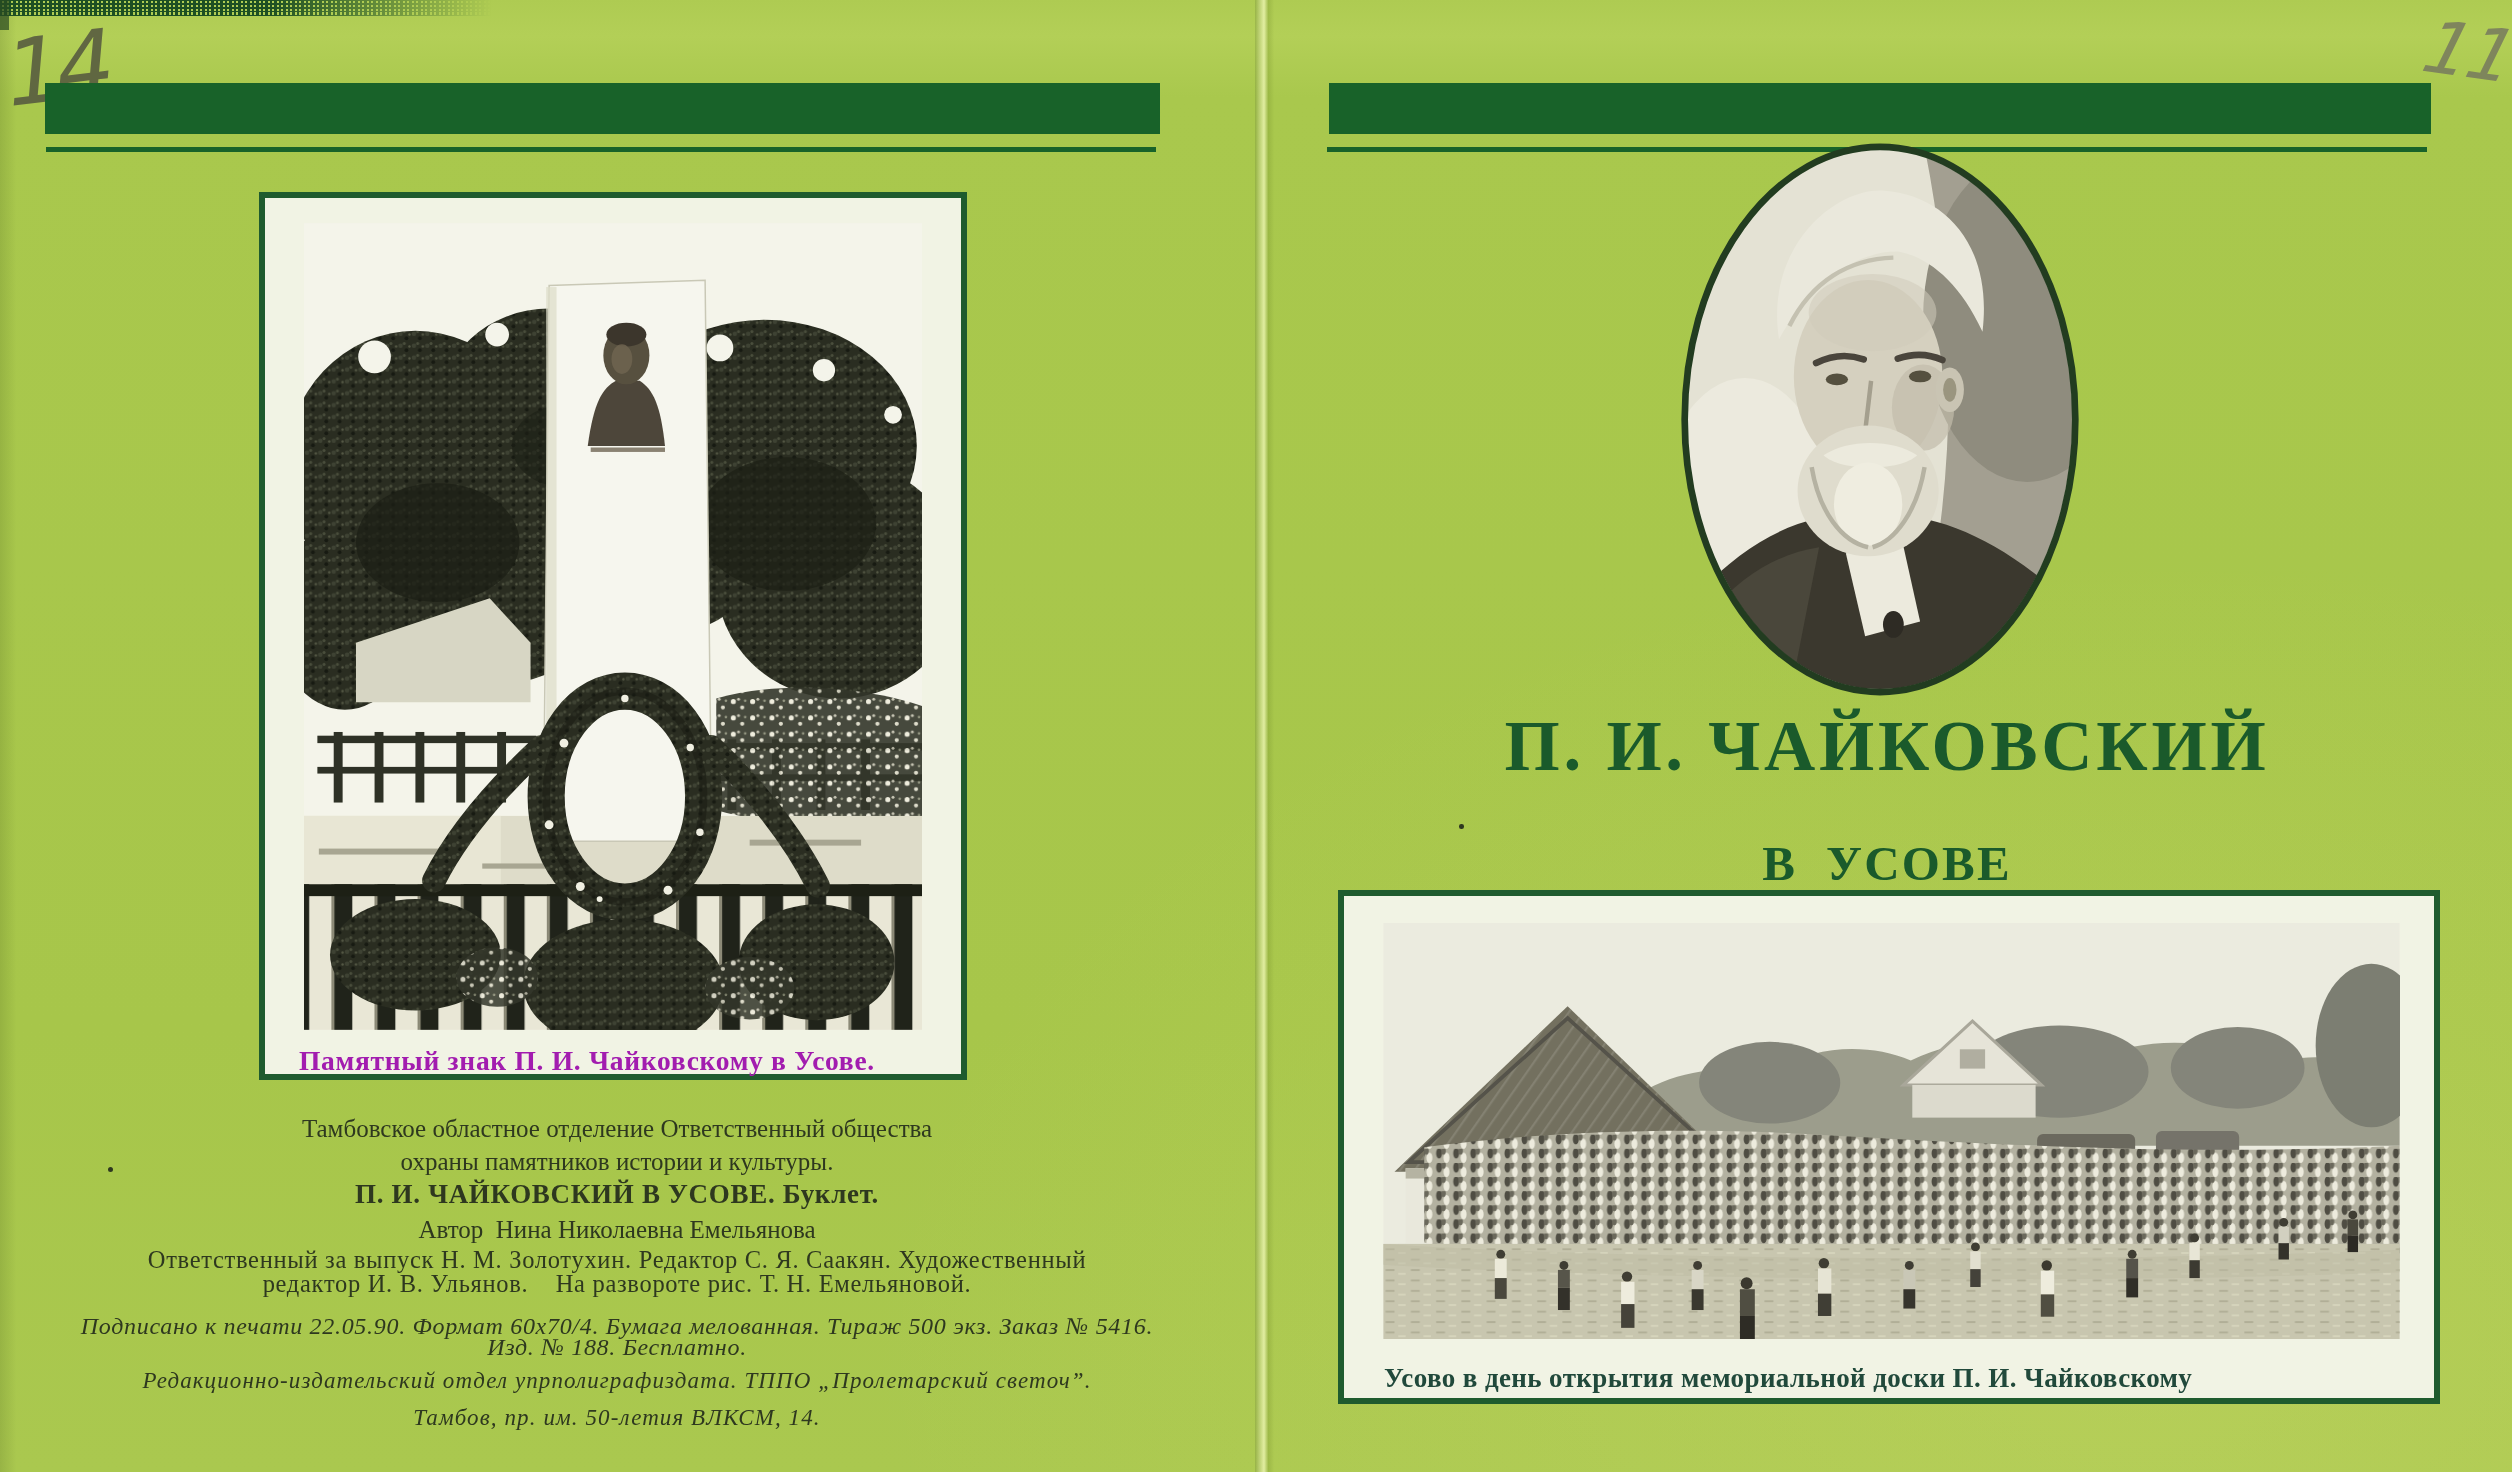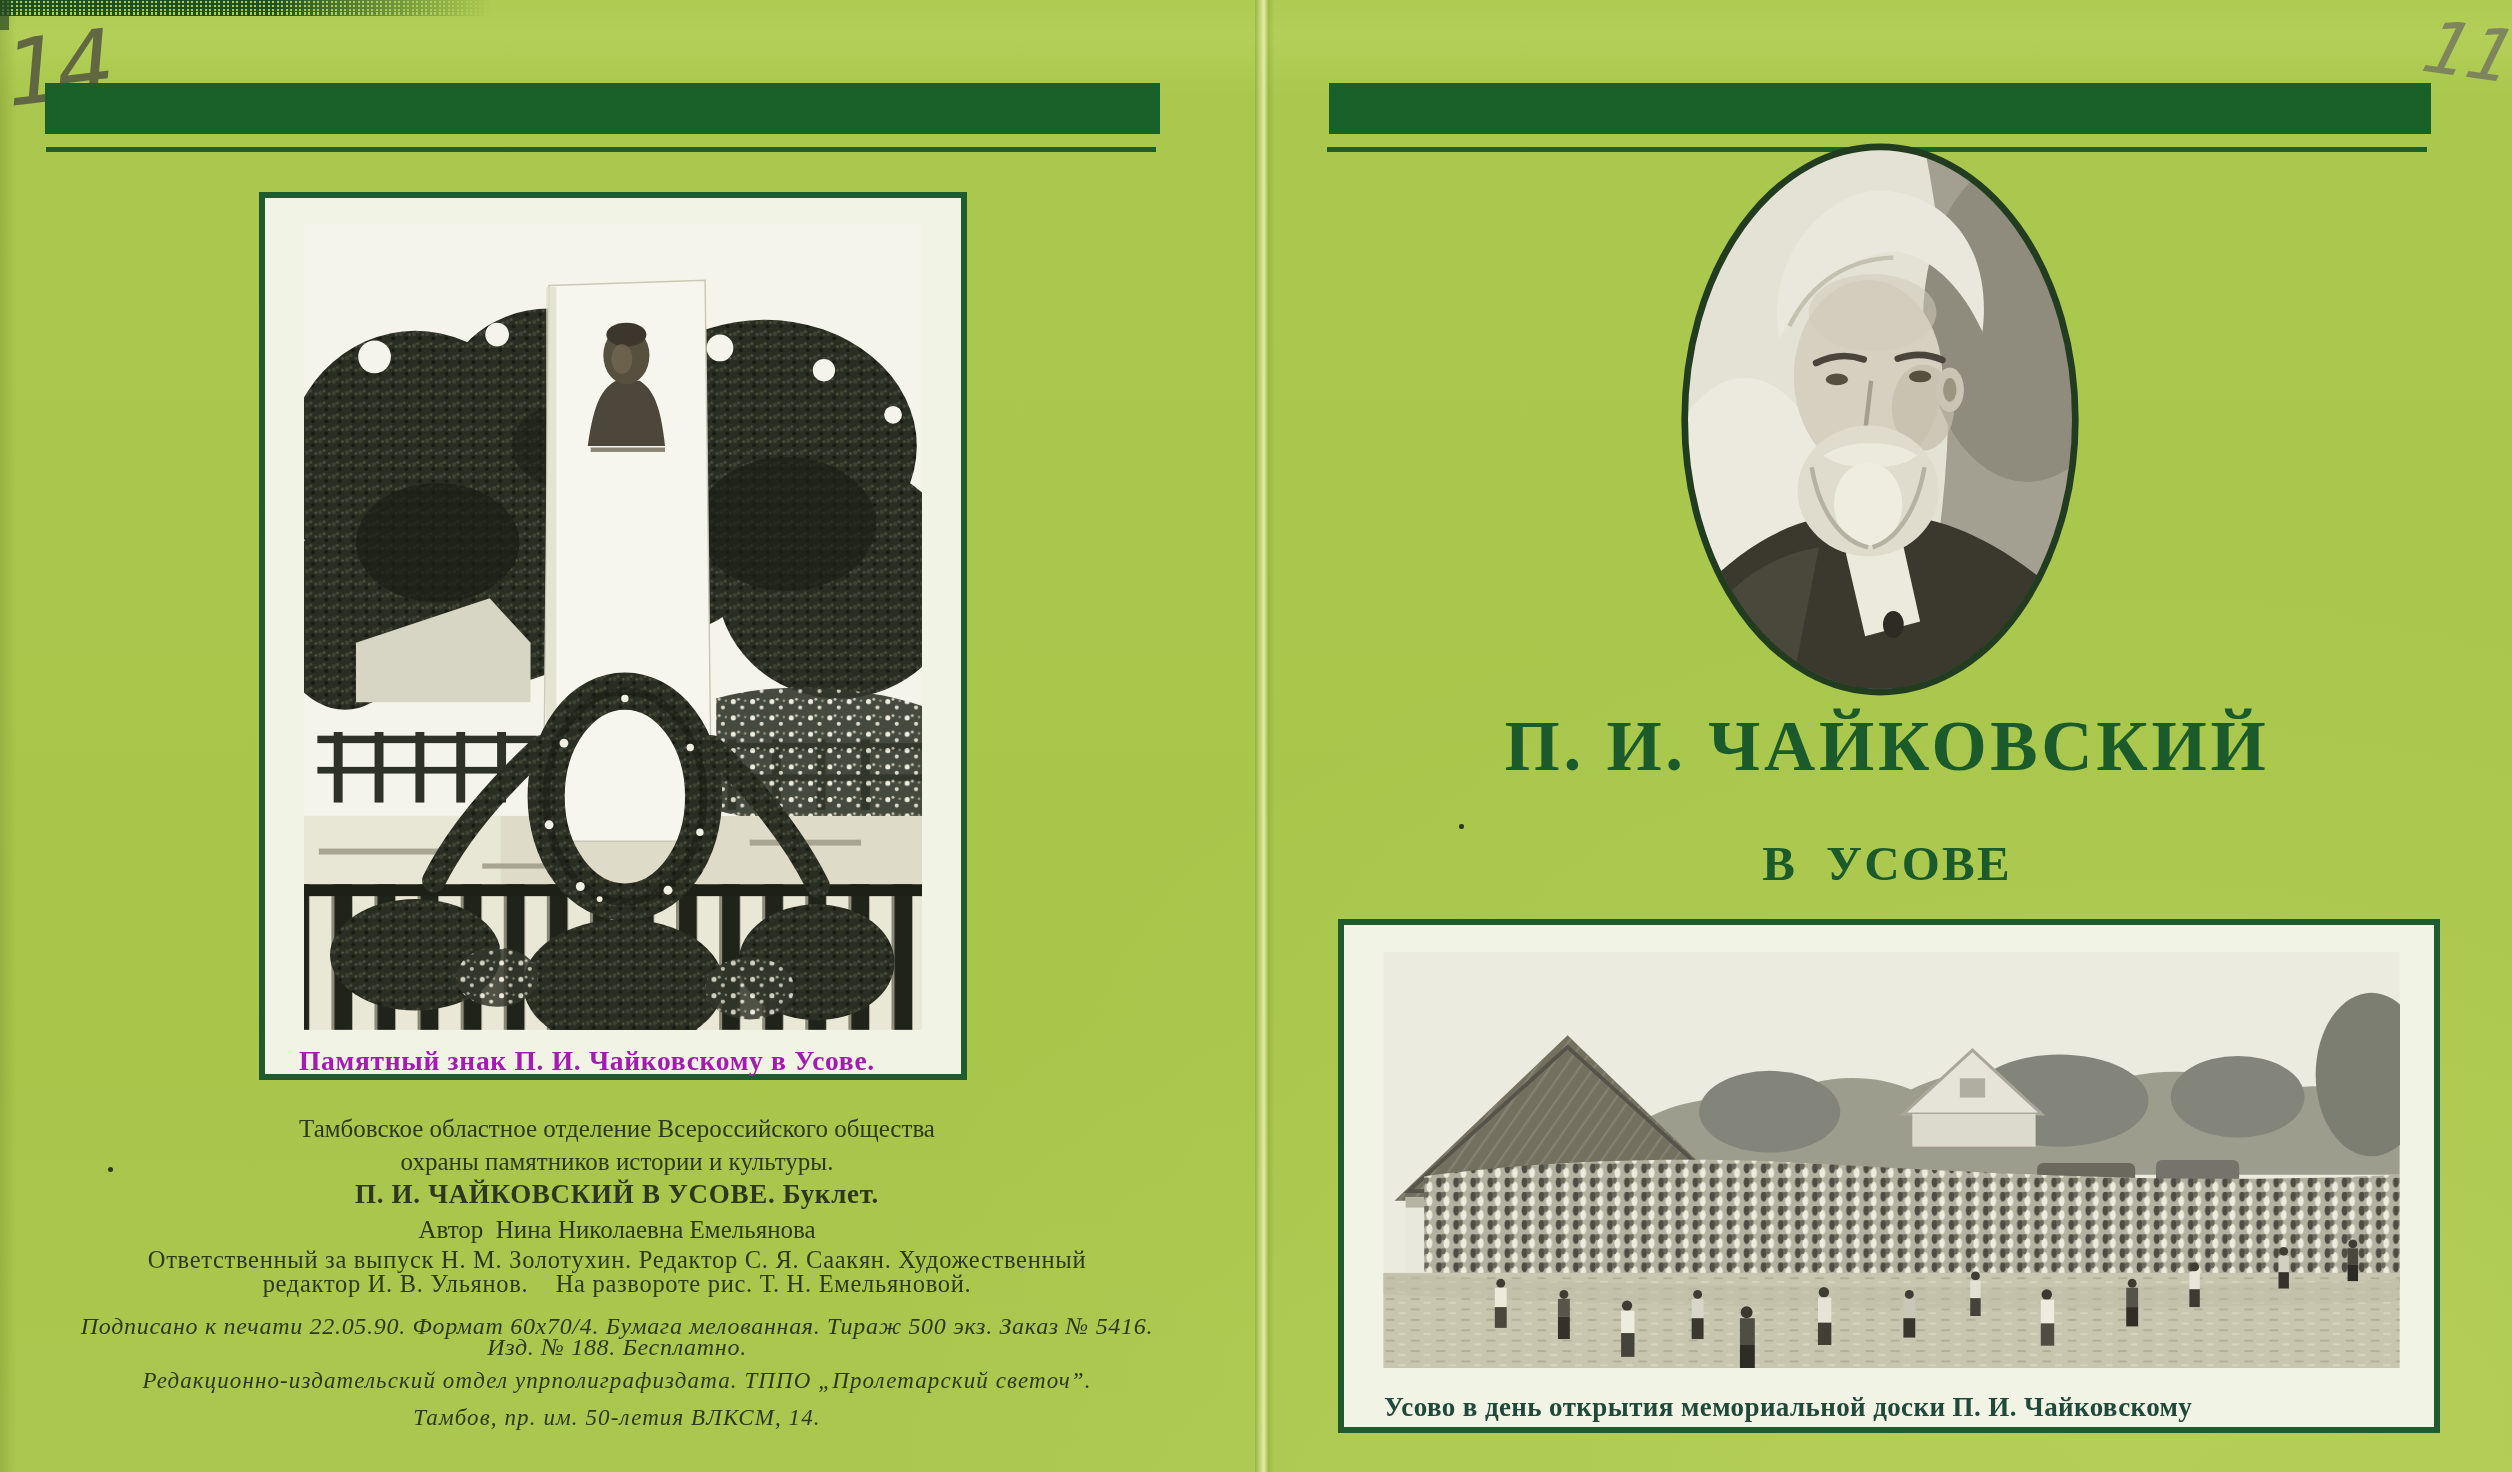--- a/index.html
+++ b/index.html
@@ -34,21 +34,21 @@
     position:absolute;left:1255px;top:0;width:19.3px;height:1472px;
     background:linear-gradient(90deg, rgba(70,95,25,.22) 0, rgba(235,244,175,.85) 9px, rgba(110,135,40,.25) 13.4px, transparent 19.3px);
   }
   
   .pencil{position:absolute;color:#53563f;font-family:"DejaVu Sans",sans-serif;font-weight:400;opacity:.85;}
   .pencil-left{left:4.5px;top:16.4px;font-size:91px;transform:rotate(-7deg) skewX(-12deg);letter-spacing:-6px;}
   .pencil-right{left:2425px;top:9px;font-size:73px;color:#73745f;transform:rotate(8deg) skewX(-18deg);letter-spacing:-3px;opacity:.8;}
   
   .frame{position:absolute;background:#f1f3e4;border:6px solid #1f5b2e;box-sizing:border-box;}
   .frame-left{left:259px;top:192px;width:708px;height:888px;}
-  .frame-right{left:1338px;top:890px;width:1102px;height:514px;margin-top:29px;}
+  .frame-right{left:1338px;top:890px;width:1102px;height:514px;}
   .frame svg{position:absolute;display:block;}
   .mon-art{left:39px;top:25px;}
   .crowd-art{left:39px;top:27px;}
   .caption{position:absolute;font-weight:bold;white-space:nowrap;}
   .caption-mon{left:34px;top:847px;font-size:27.5px;color:#a21caf;letter-spacing:0.7px;}
   .caption-crowd{left:40px;top:467px;font-size:27px;color:#21493b;letter-spacing:0.4px;}
   
   .oval{position:absolute;left:1678px;top:140px;width:404px;height:559px;}
   
   .title-wrap{position:absolute;left:1264px;top:0;width:1246px;text-align:center;color:#1a5a2b;}
@@ -191,21 +191,21 @@
             <circle cx="490" cy="898" r="6"></circle>
           <circle cx="432" cy="640" r="5"></circle>
             <circle cx="398" cy="910" r="4"></circle>
         </g>
       </g>
     </svg>
     <div class="caption caption-mon">Памятный знак П. И. Чайковскому в Усове.</div>
   </div>
 
   <div>
-    <div class="imp imp-org t1496">Тамбовское областное отделение Всероссийского общества</div>
+    <div class="imp imp-org t1496">Тамбовское областное отделение Ответственный общества</div>
     <div class="imp imp-org t1540">охраны памятников истории и культуры.</div>
     <div class="imp imp-title t1585">П. И. ЧАЙКОВСКИЙ В УСОВЕ. Буклет.</div>
     <div class="imp imp-org t1632">Автор  Нина Николаевна Емельянова</div>
     <div class="imp imp-cred t1672">Ответственный за выпуск Н. М. Золотухин. Редактор С. Я. Саакян. Художественный</div>
     <div class="imp imp-cred t1704">редактор И. В. Ульянов.    На развороте рис. Т. Н. Емельяновой.</div>
     <div class="imp imp-ital t1763">Подписано к печати 22.05.90. Формат 60х70/4. Бумага мелованная. Тираж 500 экз. Заказ № 5416.</div>
     <div class="imp imp-ital t1791">Изд. № 188. Бесплатно.</div>
     <div class="imp imp-pub t1835">Редакционно-издательский отдел упрполиграфиздата. ТППО „Пролетарский светоч”.</div>
     <div class="imp imp-pub t1863">Тамбов, пр. им. 50-летия ВЛКСМ, 14.</div>
   </div>

